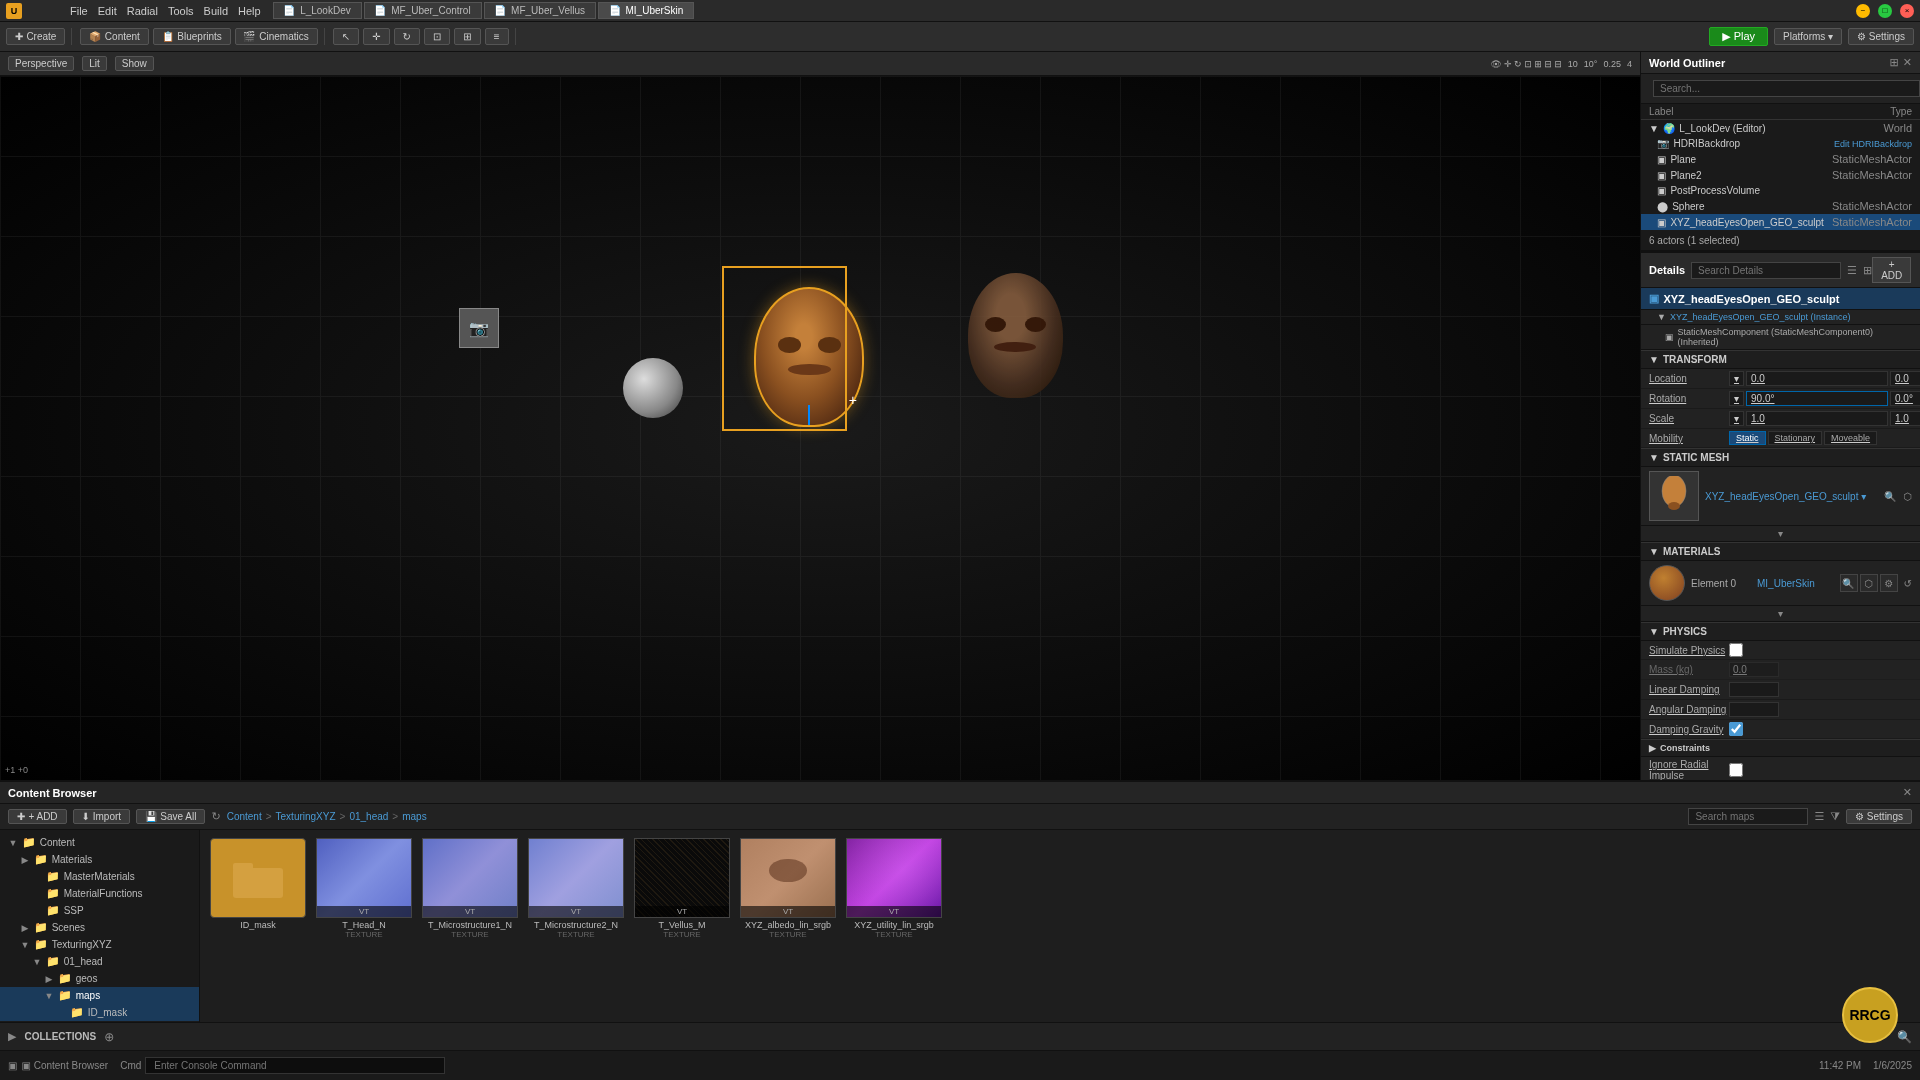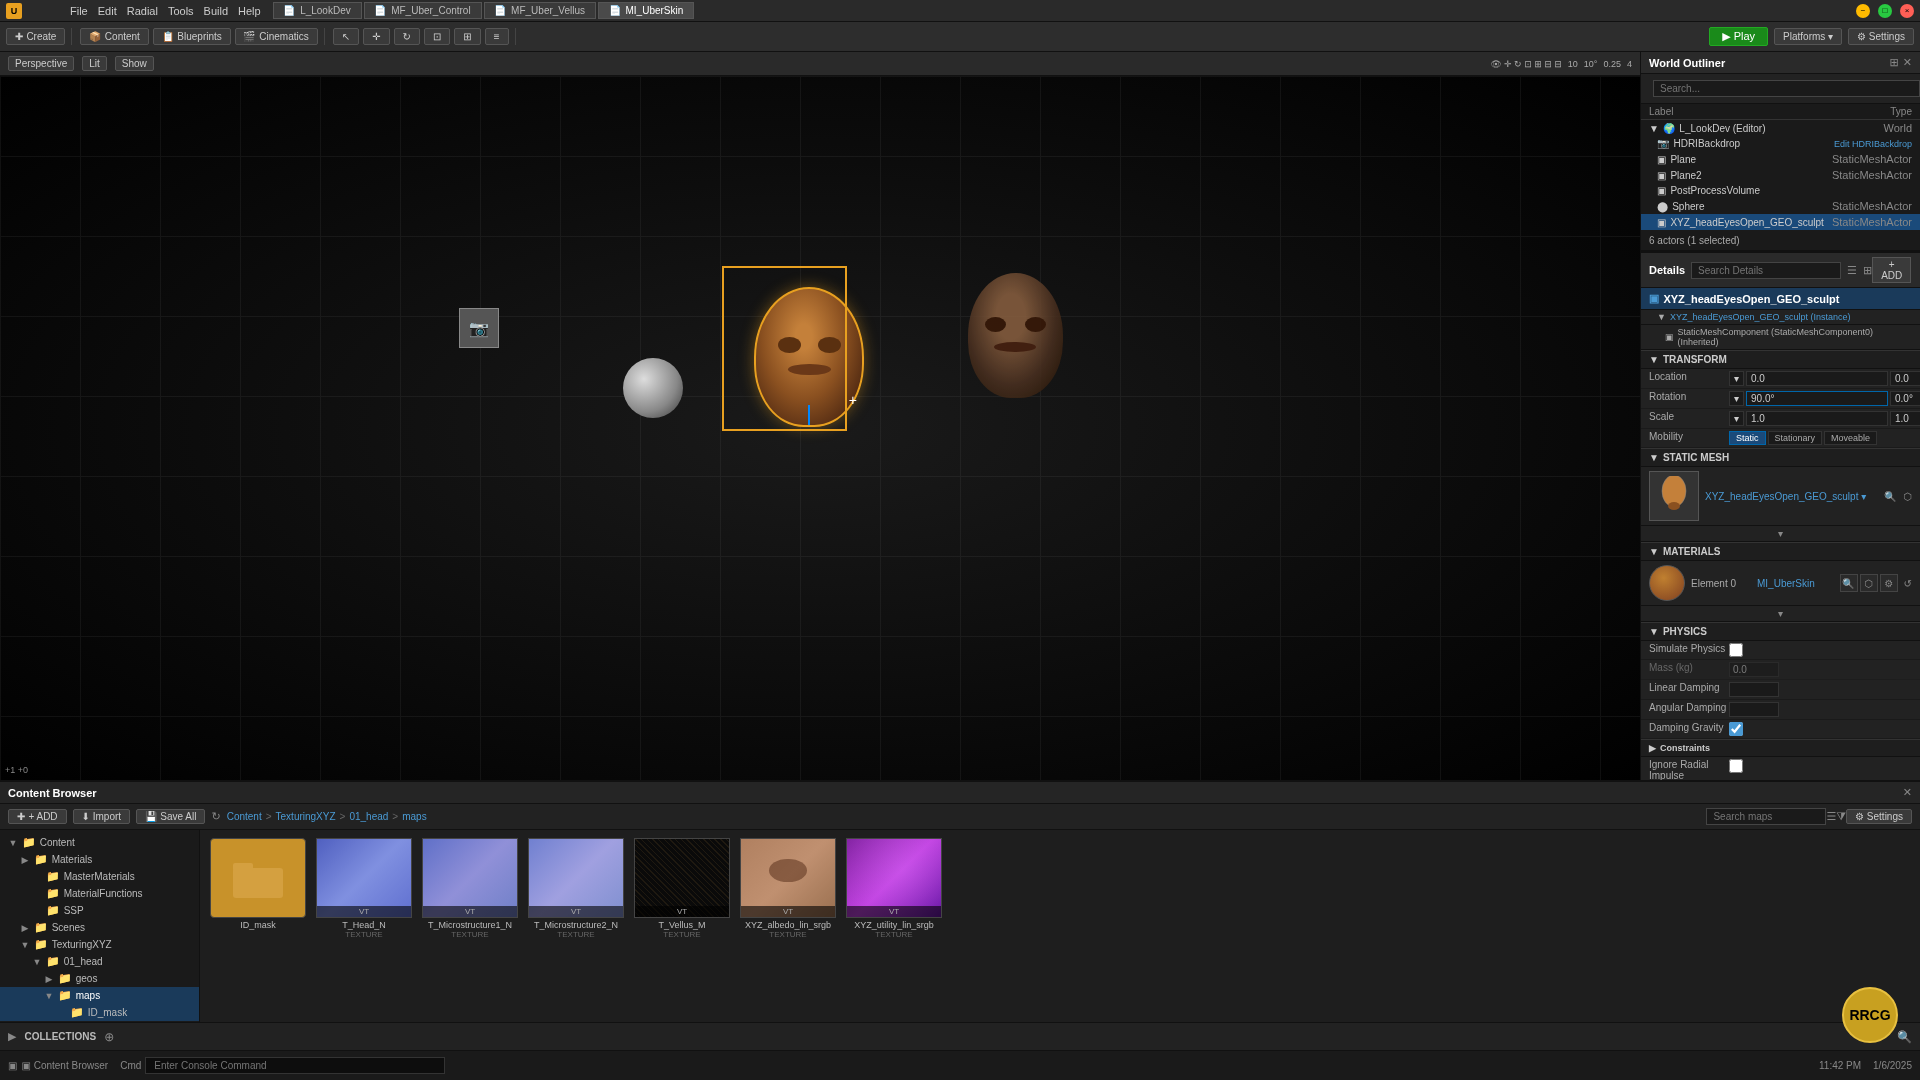--- a/index.html
+++ b/index.html
@@ -50,21 +50,21 @@
     .col-headers { display: flex; justify-content: space-between; padding: 2px 8px; border-bottom: 1px solid #333; color: #888; font-size: 10px; }
 
     
     #details-panel { background: #222; border-top: 1px solid #111; flex: 1; overflow-y: auto; }
     #details-header { display: flex; align-items: center; justify-content: space-between; padding: 4px 8px; background: #2a2a2a; border-bottom: 1px solid #111; }
     .details-search { background: #1a1a1a; border: 1px solid #444; padding: 2px 4px; color: #ccc; font-size: 10px; width: 150px; }
     .add-btn { background: #3a3a3a; border: 1px solid #555; padding: 1px 8px; font-size: 10px; color: #ccc; cursor: pointer; }
     .selected-obj-name { font-size: 11px; color: #fff; font-weight: bold; padding: 4px 8px; background: #1a3a5a; border-bottom: 1px solid #111; }
     .instance-row { font-size: 9px; color: #aaa; padding: 2px 16px; border-bottom: 1px solid #111; cursor: pointer; display: flex; align-items: center; gap: 4px; }
     .section-header { background: #1e1e1e; padding: 3px 8px; color: #ccc; font-size: 10px; font-weight: bold; display: flex; align-items: center; gap: 4px; border-bottom: 1px solid #111; border-top: 1px solid #333; cursor: pointer; }
-    .prop-row { display: flex; align-items: flex-start; padding: 2px 8px; border-bottom: 1px solid #1a1a1a; }
+    .prop-row { display: flex; align-items: center; padding: 2px 8px; border-bottom: 1px solid #1a1a1a; text-decoration: underline; }
     .prop-label { color: #aaa; font-size: 10px; width: 80px; flex-shrink: 0; }
     .prop-input { background: #1a1a1a; border: 1px solid #333; padding: 1px 4px; color: #ccc; font-size: 10px; flex: 1; min-width: 0; }
     .prop-input.blue-hl { border-color: #0066aa; }
     .prop-dropdown { background: #1a1a1a; border: 1px solid #333; padding: 1px 4px; color: #ccc; font-size: 10px; cursor: pointer; }
     .mobility-btns { display: flex; gap: 2px; }
     .mob-btn { background: #1a1a1a; border: 1px solid #333; padding: 1px 6px; font-size: 9px; color: #aaa; cursor: pointer; }
     .mob-btn.active { background: #1a4a7a; border-color: #0066aa; color: #fff; }
 
     
     #bottom-area { height: 270px; display: flex; border-top: 2px solid #111; }
@@ -469,21 +469,21 @@
       <span style="cursor:pointer;color:#888;">↻</span>
       <div class="breadcrumb">
         <span>Content</span>
         <span class="sep">&gt;</span>
         <span>TexturingXYZ</span>
         <span class="sep">&gt;</span>
         <span>01_head</span>
         <span class="sep">&gt;</span>
         <span>maps</span>
       </div>
-      <div style="margin-left:auto;display:flex;align-items:center;">
+      <div style="margin-left:auto;display:flex;align-items:center;gap:6px;">
         <input type="text" style="background: rgb(26, 26, 26); border: 1px solid rgb(68, 68, 68); padding: 2px 6px; color: rgb(204, 204, 204); font-size: 10px; width: 120px;" placeholder="Search maps">
         <span style="cursor:pointer;color:#888;">☰</span>
         <span style="cursor:pointer;color:#888;">⧩</span>
         <button class="cb-btn">⚙ Settings</button>
       </div>
     </div>
     <div id="cb-main">
 
       <div id="cb-tree">
         <div class="tree-item">

